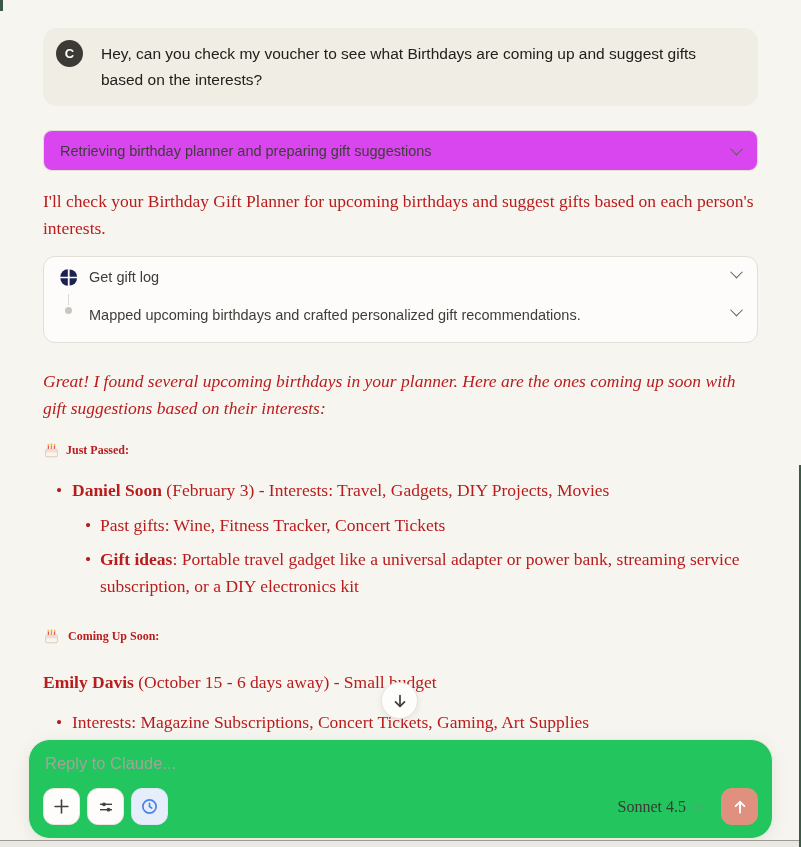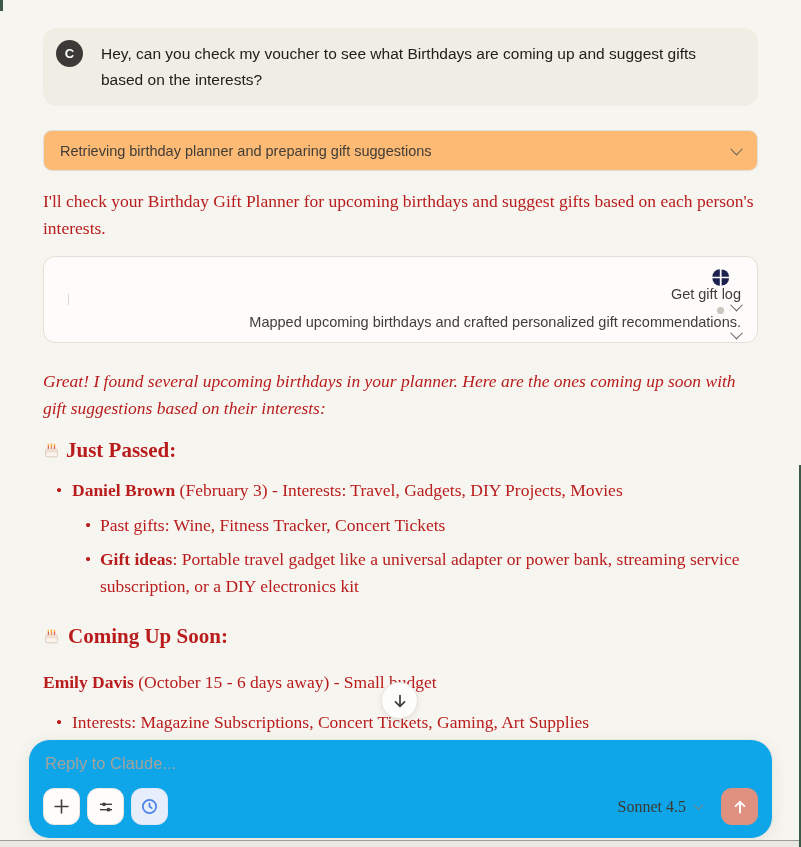--- a/index.html
+++ b/index.html
@@ -19,21 +19,21 @@
     font-size:15.5px; line-height:26px; color:#21201d;
   }
   .avatar{
     position:absolute; left:13px; top:12px; width:27px; height:27px;
     border-radius:50%; background:#3b3a36; color:#fff;
     font-size:13px; font-weight:bold; display:flex; align-items:center; justify-content:center;
   }
 
   
   .flat-box{
-    margin-top:24px; background:#fdba74; border:1px solid #e2dfd6;
+    margin-top:24px; background:#d946ef; border:1px solid #e2dfd6;
     border-radius:9px; height:41px; display:flex; align-items:center;
     padding:0 16px; font-size:14.5px; color:#3f3d38;
   }
   .spacer{ flex:1; }
   .chev{
     width:9px; height:9px; border-right:1.7px solid #5f5d56; border-bottom:1.7px solid #5f5d56;
     transform:rotate(45deg) translate(-1px,-1px); flex:none;
   }
 
   
@@ -41,28 +41,28 @@
   .intro{ margin-top:17px; }
   .lead{ margin-top:25px;font-style:italic; }
   strong{ font-weight:bold; }
 
   
   .tool-box{
     margin-top:14px; background:#fdfcfa; border:1px solid #e2dfd6;
     border-radius:12px; padding:12px 16px;
     font-size:14.5px; color:#3f3d38;
   }
-  .tool-row{ display:flex; align-items:flex-end; height:23px;flex-direction:column; }
+  .tool-row{ display:flex; align-items:flex-start; height:23px; }
   .tool-icon{ width:17px; height:17px; margin-right:12px; flex:none; }
   .tool-connector{ width:1px; height:11px; background:#dcd9d0; margin:2px 0 2px 8px; }
   .result-dot{ width:7px; height:7px; border-radius:50%; background:#c9c6bd; margin:0 17px 0 5px; flex:none; }
 
   
   .md-heading{
-    font-family:"Liberation Serif", serif; font-size:21px; font-weight:bold;
+    font-family:"Liberation Serif", serif; font-size:12px; font-weight:bold;
     margin-top:15px; display:flex; align-items:center; gap:6px;
   }
   .cake{ width:17px; height:17px; flex:none; }
   ul{ list-style:none; margin-top:13px; }
   li{ position:relative; padding-left:29px; margin-bottom:7px; }
   li::before{ content:"•"; position:absolute; left:13px; top:0; }
   ul.sub{ margin-top:8px; margin-bottom:18px; }
   ul.sub li{ padding-left:28px; }
   ul.sub li::before{ left:13px; }
   .emily-line{ margin-top:19px; }
@@ -72,21 +72,21 @@
   .scroll-btn{
     position:absolute; left:381px; top:682px; width:37px; height:37px;
     background:#fdfdfb; border:1px solid #e7e4dc; border-radius:50%;
     box-shadow:0 2px 6px rgba(0,0,0,.08);
     display:flex; align-items:center; justify-content:center; z-index:5; cursor:pointer;
   }
 
   
   .composer{
     position:absolute; left:28px; right:28px; top:739px; height:100px;
-    background:#0ea5e9; border:1px solid #edeae0; border-radius:22px;
+    background:#22c55e; border:1px solid #edeae0; border-radius:22px;
     box-shadow:0 4px 18px rgba(0,0,0,.07); z-index:6; padding:14px 16px;
   }
   .composer textarea{
     width:60%; border:none; outline:none; resize:none; height:26px;
     font-family:"Liberation Sans", sans-serif; font-size:16.5px; color:#3f3d38; background:transparent;
   }
   .composer textarea::placeholder{ color:#a5a29a; }
   .composer-toolbar{
     position:absolute; left:14px; right:14px; bottom:13px;
     display:flex; align-items:center; gap:7px;
@@ -169,21 +169,21 @@
         <ellipse cx="9.95" cy="2.8" rx="1" ry="1.3" fill="#f6b73c"></ellipse>
         <ellipse cx="13.55" cy="3.4" rx="1" ry="1.3" fill="#f6b73c"></ellipse>
         <rect x="3" y="8.4" width="14" height="9" rx="1.6" fill="#fbf4ed" stroke="#cbb9aa" stroke-width="0.8"></rect>
         <path d="M3 11.6 q1.75 2.1 3.5 0 q1.75 2.1 3.5 0 q1.75 2.1 3.5 0 q1.75 2.1 3.5 0 v-2.6 h-14 z" fill="#f3ddd1"></path>
       </svg>
       <strong>Just Passed:</strong>
     </div>
 
     <ul>
       <li>
-        <strong>Daniel Brown</strong><span> (February 3) - Interests: Travel, Gadgets, DIY Projects, Movies</span>
+        <strong>Daniel Soon</strong><span> (February 3) - Interests: Travel, Gadgets, DIY Projects, Movies</span>
         <ul class="sub">
           <li>
             <span>Past gifts: Wine, Fitness Tracker, Concert Tickets</span>
           </li>
           <li>
             <strong>Gift ideas</strong><span>: Portable travel gadget like a universal adapter or power bank, streaming service subscription, or a DIY electronics kit</span>
           </li>
         </ul>
       </li>
     </ul>

